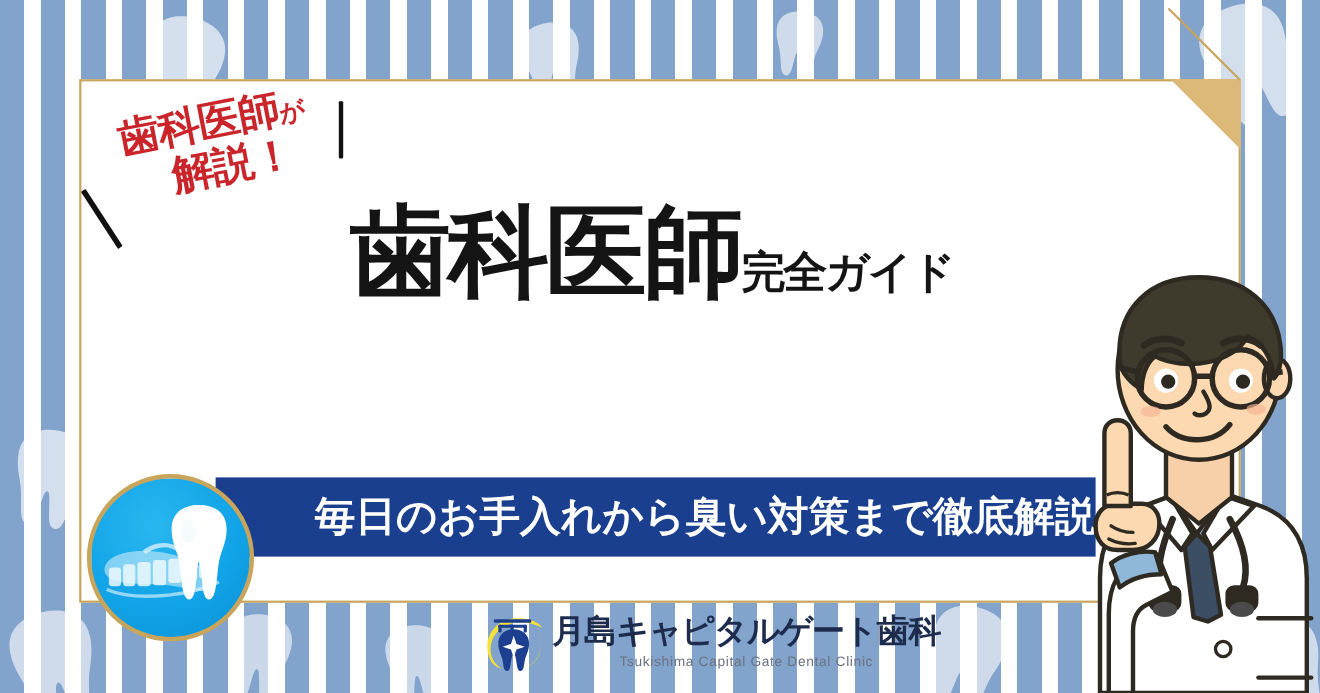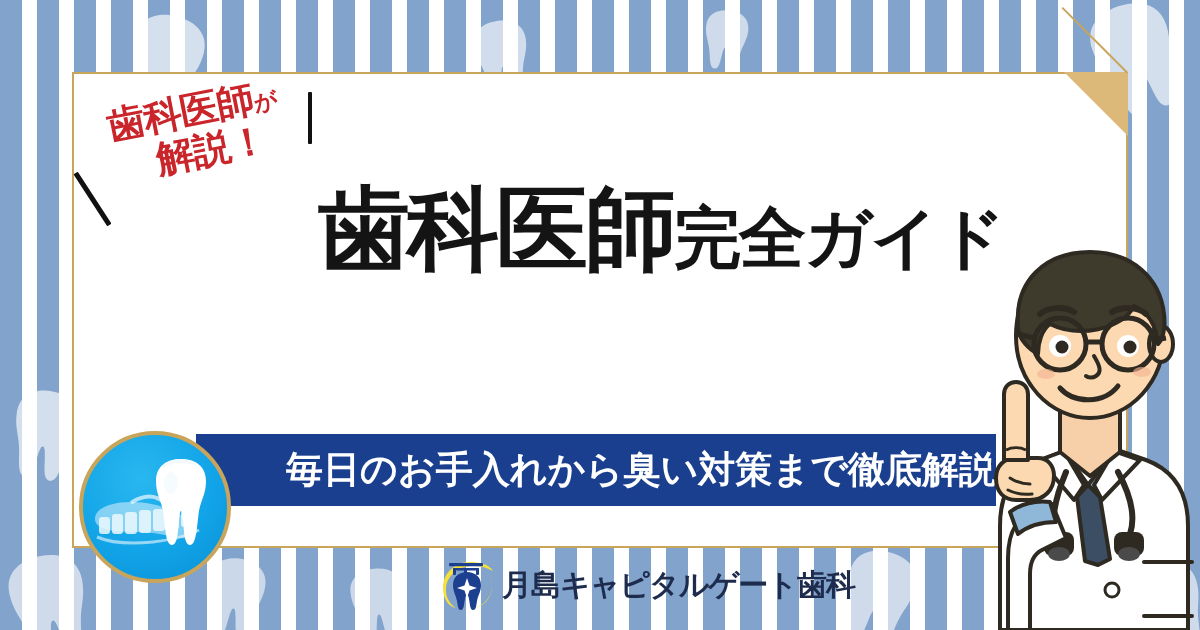--- a/index.html
+++ b/index.html
@@ -63,21 +63,21 @@
   .title-wrap{position:absolute;left:318px;top:176px;width:700px;}
   .title-line1{
     font-family:"DejaVu Sans",sans-serif;font-weight:bold;color:#141414;
     font-size:62px;line-height:1;letter-spacing:-2px;white-space:nowrap;
   }
   .title-line1 .small-no{font-size:38px;}
   .title-line2{
     margin-top:8px;font-family:"DejaVu Sans",sans-serif;font-weight:bold;color:#141414;
     font-size:92px;line-height:1;letter-spacing:-3px;white-space:nowrap;
   }
-  .title-line2 .guide{font-size:67px;letter-spacing:-2px;}
+  .title-line2 .guide{font-size:40px;letter-spacing:-2px;}
   
   .subbar{
     position:absolute;left:196px;top:434px;width:800px;height:72px;
     background:#1a3f8f;display:flex;align-items:center;justify-content:flex-end;
   }
   .subbar span{
     color:#ffffff;font-family:"DejaVu Sans",sans-serif;font-weight:bold;
     font-size:37px;letter-spacing:0px;white-space:nowrap;
   }
   
@@ -88,21 +88,21 @@
   }
   .photo .big-tooth{position:absolute;right:16px;top:22px;}
   .photo .aligner{position:absolute;left:4px;bottom:16px;opacity:.92;}
   
   .logo{
     position:absolute;left:440px;top:560px;display:flex;align-items:center;gap:8px;
   }
   .logo-mark{position:relative;width:54px;height:50px;}
   .logo-text{display:flex;flex-direction:column;line-height:1;}
   .logo-name{
-    font-family:Liberation Serif, serif;font-weight:bold;color:#1d2b4d;
+    font-family:Liberation Mono, monospace;font-weight:bold;color:#1d2b4d;
     font-size:30px;letter-spacing:-1px;white-space:nowrap;
   }
   .logo-en{
     margin-top:3px;font-family:"Liberation Sans",sans-serif;color:#6b7280;
     font-size:12.5px;letter-spacing:.6px;white-space:nowrap;text-align:center;
   }
   
   .doctor{position:absolute;left:948px;top:196px;width:252px;height:434px;}
   .doctor svg{display:block;}
 </style>
@@ -224,20 +224,21 @@
           <rect x="9" y="3" width="34" height="3.2" rx="1"></rect>
           <rect x="13" y="8" width="26" height="2.6" rx="1"></rect>
           <rect x="13" y="8" width="3" height="7" rx="1"></rect>
           <rect x="24" y="8" width="3" height="7" rx="1"></rect>
           <rect x="36" y="8" width="3" height="7" rx="1"></rect>
         </g>
       </svg>
     </div>
     <div class="logo-text">
       <div class="logo-name">月島キャピタルゲート歯科</div>
+      <div class="logo-en">Tsukishima Capital Gate Dental Clinic</div>
     </div>
   </div>
 
   <div class="doctor">
     <svg width="252" height="434" viewBox="0 0 252 434">
 
       <path d="M52 434V330c0-34 14-56 40-66l24-9h56l26 9c27 10 42 32 42 66v104z" fill="#ffffff" stroke="#2e2a22" stroke-width="4" stroke-linejoin="round"></path>
 
       <path d="M116 255l24 34 26-34 16 6-36 52-36-52z" fill="#8fb8d8" stroke="#2e2a22" stroke-width="4" stroke-linejoin="round"></path>
 

